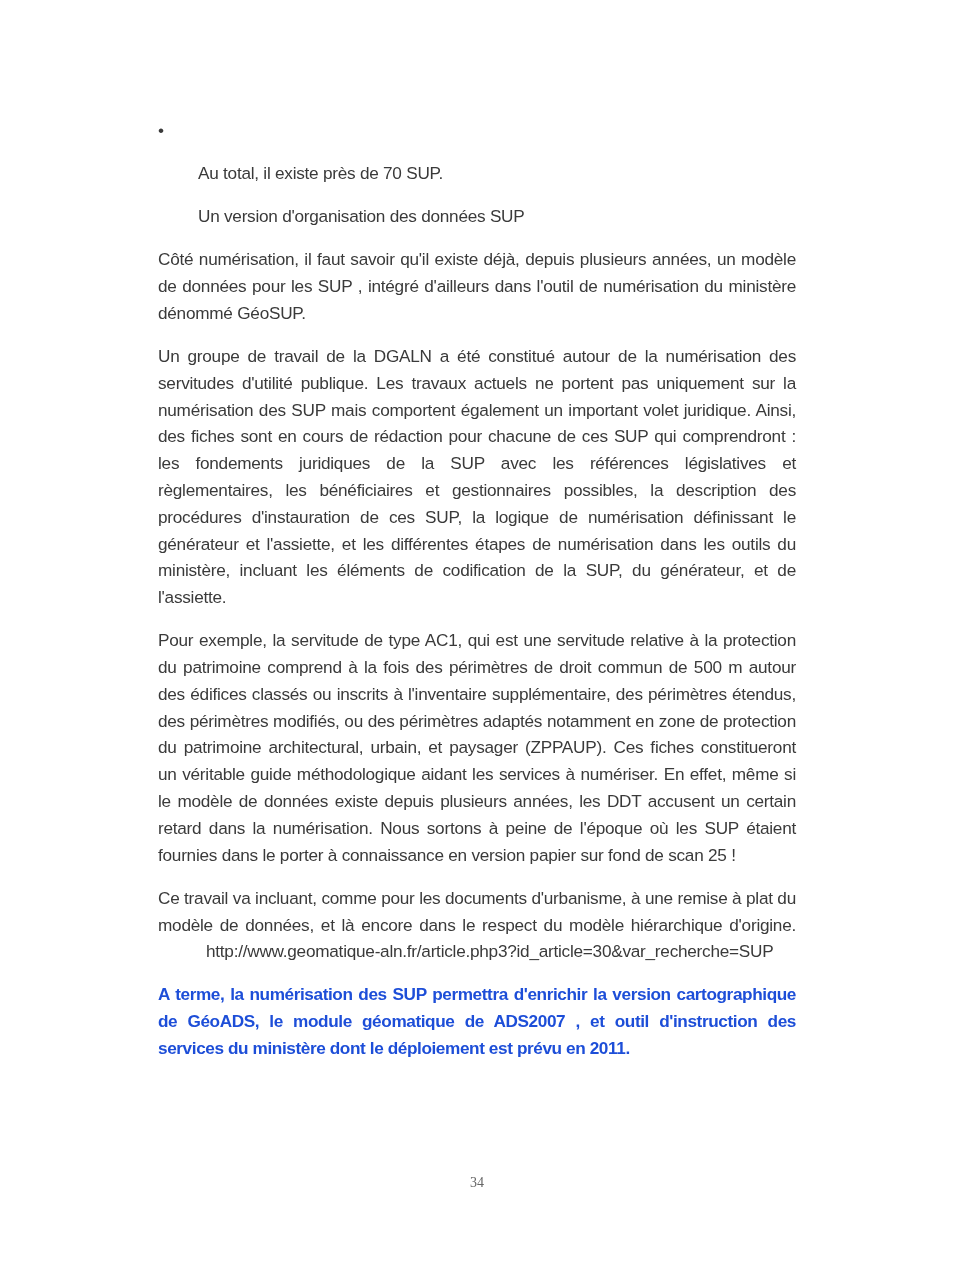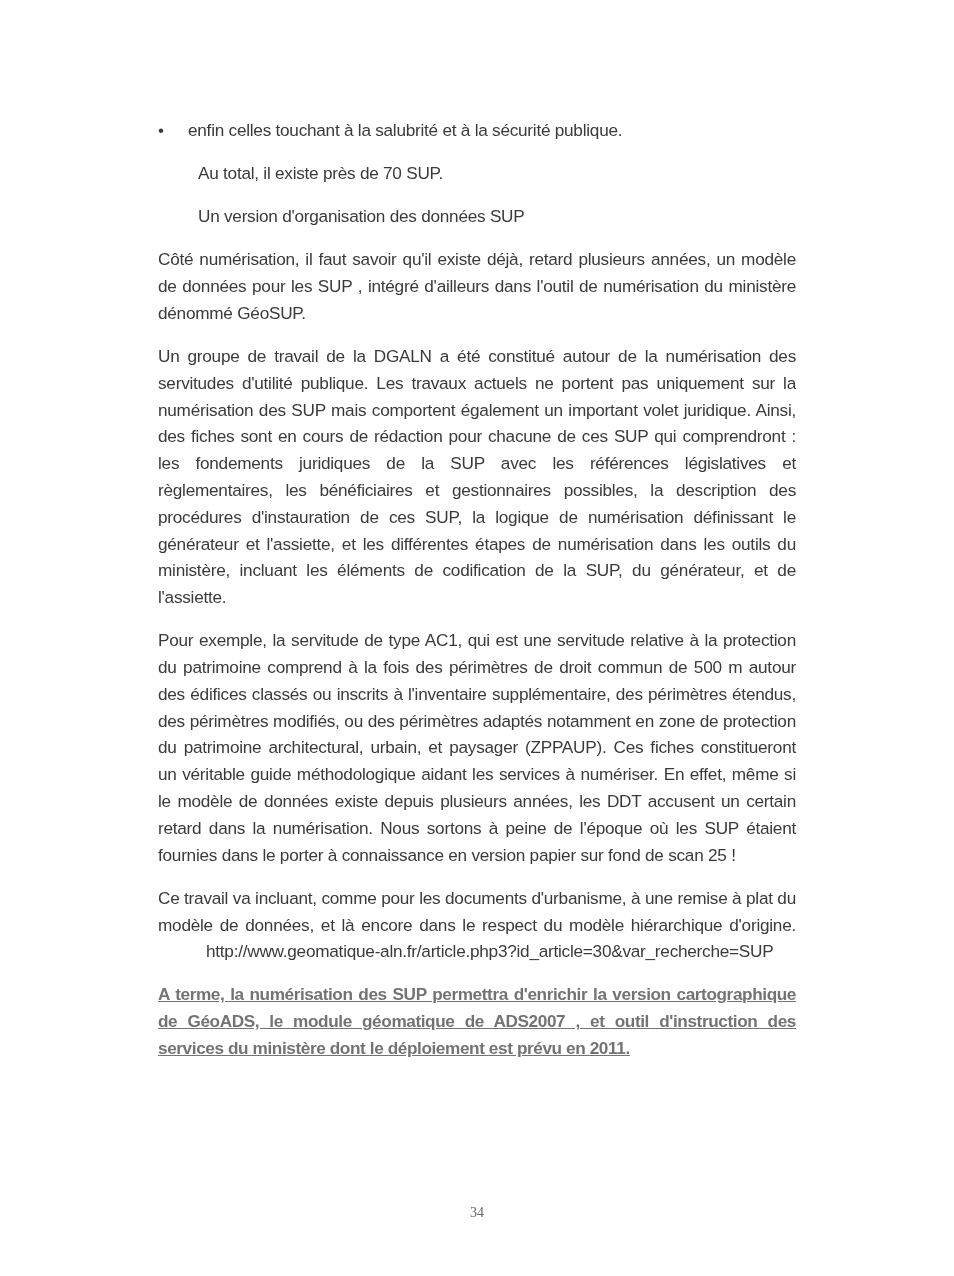--- a/index.html
+++ b/index.html
@@ -12,42 +12,41 @@
     font-family: "Liberation Sans", sans-serif;
     font-size: 17.2px;
     line-height: 26.8px;
     color: #3a3a3a;
     letter-spacing: -0.25px;
   }
   .p { margin: 0 0 16.3px 0; text-align: justify; }
   .p.left { text-align: left; margin-left: 40px; }
   .bullet { display: flex; margin: 0 0 16.3px 0; }
   .bullet .dot { width: 30px; flex: 0 0 30px; }
-  .bold { font-weight: bold; color: #737373; letter-spacing: -0.4px; text-decoration: underline; }
+  .bold { font-weight: bold; color: #1d4ed8; letter-spacing: -0.4px; }
   .url { word-break: break-all; margin-left: 48px; }
   .page-number {
     position: absolute;
     left: 0; right: 0;
-    top: 1205px;
+    top: 1175px;
     text-align: center;
     font-family: "Liberation Serif", serif;
     font-size: 14px;
     color: #666;
   }
 </style>
 </head>
 <body>
 
 <div class="page">
   <div class="bullet">
     <span class="dot">•</span>
-    <span>enfin celles touchant à la salubrité et à la sécurité publique.</span>
   </div>
   <p class="p left">Au total, il existe près de 70 SUP.</p>
   <p class="p left">Un version d'organisation des données SUP</p>
-  <p class="p">Côté numérisation, il faut savoir qu'il existe déjà, retard plusieurs années, un modèle de données pour les SUP , intégré d'ailleurs dans l'outil de numérisation du ministère dénommé GéoSUP.</p>
+  <p class="p">Côté numérisation, il faut savoir qu'il existe déjà, depuis plusieurs années, un modèle de données pour les SUP , intégré d'ailleurs dans l'outil de numérisation du ministère dénommé GéoSUP.</p>
   <p class="p">Un groupe de travail de la DGALN a été constitué autour de la numérisation des servitudes d'utilité publique. Les travaux actuels ne portent pas uniquement sur la numérisation des SUP mais comportent également un important volet juridique. Ainsi, des fiches sont en cours de rédaction pour chacune de ces SUP qui comprendront : les fondements juridiques de la SUP avec les références législatives et règlementaires, les bénéficiaires et gestionnaires possibles, la description des procédures d'instauration de ces SUP, la logique de numérisation définissant le générateur et l'assiette, et les différentes étapes de numérisation dans les outils du ministère, incluant les éléments de codification de la SUP, du générateur, et de l'assiette.</p>
   <p class="p">Pour exemple, la servitude de type AC1, qui est une servitude relative à la protection du patrimoine comprend à la fois des périmètres de droit commun de 500 m autour des édifices classés ou inscrits à l'inventaire supplémentaire, des périmètres étendus, des périmètres modifiés, ou des périmètres adaptés notamment en zone de protection du patrimoine architectural, urbain, et paysager (ZPPAUP). Ces fiches constitueront un véritable guide méthodologique aidant les services à numériser. En effet, même si le modèle de données existe depuis plusieurs années, les DDT accusent un certain retard dans la numérisation. Nous sortons à peine de l'époque où les SUP étaient fournies dans le porter à connaissance en version papier sur fond de scan 25 !</p>
   <p class="p"><span>Ce travail va incluant, comme pour les documents d'urbanisme, à une remise à plat du modèle de données, et là encore dans le respect du modèle hiérarchique d'origine. </span><span class="url">http://www.geomatique-aln.fr/article.php3?id_article=30&amp;var_recherche=SUP</span></p>
   <p class="p bold">A terme, la numérisation des SUP permettra d'enrichir la version cartographique de GéoADS,  le module géomatique de ADS2007 , et outil d'instruction des services du ministère dont le déploiement est prévu en 2011.</p>
 </div>
 
 <div class="page-number">34</div>
 
 </body></html>

